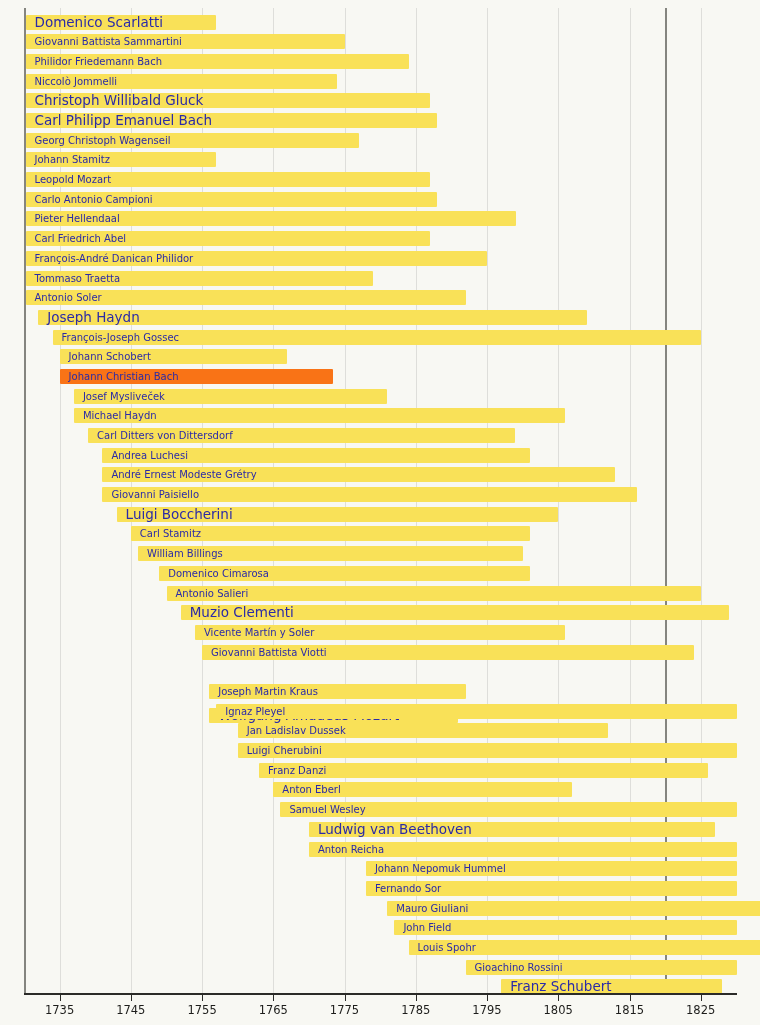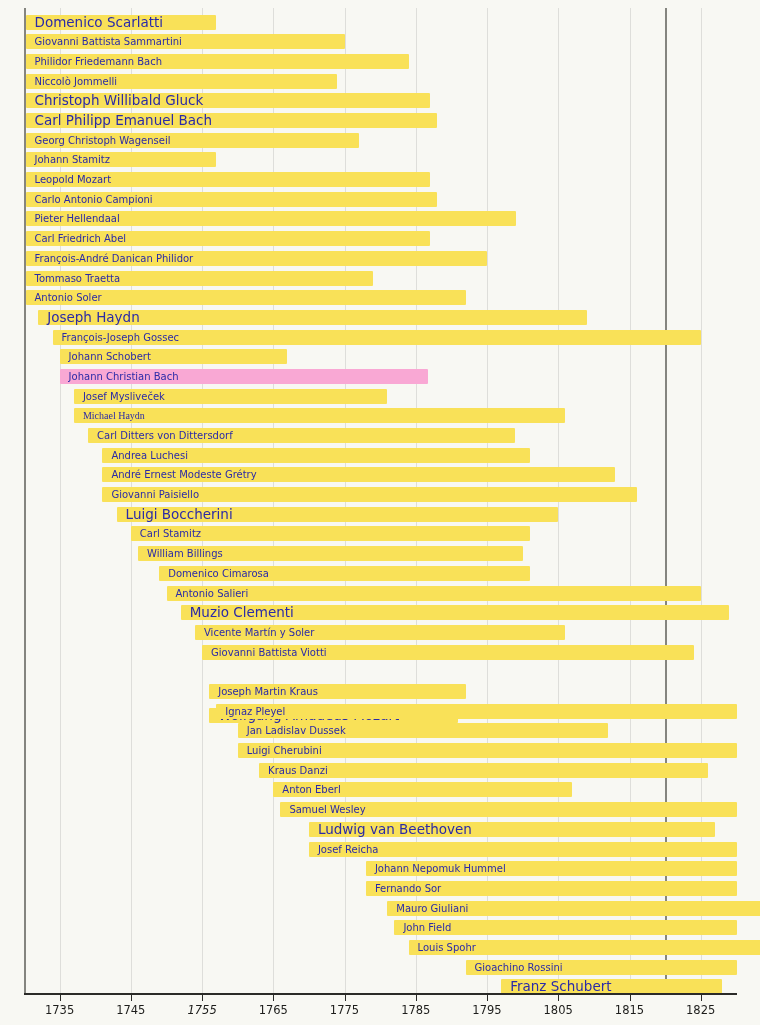--- a/index.html
+++ b/index.html
@@ -117,28 +117,28 @@
       </div>
       <div class="bar big" style="left: 38.2px; width: 548.5px; top: 309.9px; background: rgb(249, 225, 88);">
         <span class="bar-label" style="color: rgb(42, 42, 168);">Joseph Haydn</span>
       </div>
       <div class="bar" style="left: 52.5px; width: 648.2px; top: 329.5px; background: rgb(249, 225, 88);">
         <span class="bar-label" style="color: rgb(42, 42, 168);">François-Joseph Gossec</span>
       </div>
       <div class="bar" style="left: 59.6px; width: 227.9px; top: 349.2px; background: rgb(249, 225, 88);">
         <span class="bar-label" style="color: rgb(42, 42, 168);">Johann Schobert</span>
       </div>
-      <div class="bar" style="left: 59.6px; width: 368px; top: 368.9px; background: #f9a8d4;">
+      <div class="bar" style="left: 59.6px; width: 273px; top: 368.9px; background: #f97316;">
         <span class="bar-label" style="color: rgb(42, 42, 168);">Johann Christian Bach</span>
       </div>
       <div class="bar" style="left: 73.9px; width: 313.4px; top: 388.6px; background: rgb(249, 225, 88);">
         <span class="bar-label" style="color: rgb(42, 42, 168);">Josef Mysliveček</span>
       </div>
       <div class="bar" style="left: 73.9px; width: 491.5px; top: 408.3px; background: rgb(249, 225, 88);">
-        <span class="bar-label" style="color: rgb(42, 42, 168); font-family: Liberation Serif, serif;">Michael Haydn</span>
+        <span class="bar-label" style="color: rgb(42, 42, 168);">Michael Haydn</span>
       </div>
       <div class="bar" style="left: 88.1px; width: 427.4px; top: 428px; background: rgb(249, 225, 88);">
         <span class="bar-label" style="color: rgb(42, 42, 168);">Carl Ditters von Dittersdorf</span>
       </div>
       <div class="bar" style="left: 102.4px; width: 427.4px; top: 447.7px; background: rgb(249, 225, 88);">
         <span class="bar-label" style="color: rgb(42, 42, 168);">Andrea Luchesi</span>
       </div>
       <div class="bar" style="left: 102.4px; width: 512.9px; top: 467.4px; background: rgb(249, 225, 88);">
         <span class="bar-label" style="color: rgb(42, 42, 168);">André Ernest Modeste Grétry</span>
       </div>
@@ -178,33 +178,33 @@
       <div class="bar" style="left: 216.3px; width: 520.7px; top: 703.7px; background: rgb(249, 225, 88);">
         <span class="bar-label" style="color: rgb(42, 42, 168);">Ignaz Pleyel</span>
       </div>
       <div class="bar" style="left: 237.7px; width: 370.4px; top: 723.3px; background: rgb(249, 225, 88);">
         <span class="bar-label" style="color: rgb(42, 42, 168);">Jan Ladislav Dussek</span>
       </div>
       <div class="bar" style="left: 237.7px; width: 499.3px; top: 743px; background: rgb(249, 225, 88);">
         <span class="bar-label" style="color: rgb(42, 42, 168);">Luigi Cherubini</span>
       </div>
       <div class="bar" style="left: 259.1px; width: 448.7px; top: 762.7px; background: rgb(249, 225, 88);">
-        <span class="bar-label" style="color: rgb(42, 42, 168);">Kraus Danzi</span>
+        <span class="bar-label" style="color: rgb(42, 42, 168);">Franz Danzi</span>
       </div>
       <div class="bar" style="left: 273.3px; width: 299.2px; top: 782.4px; background: rgb(249, 225, 88);">
         <span class="bar-label" style="color: rgb(42, 42, 168);">Anton Eberl</span>
       </div>
       <div class="bar" style="left: 280.4px; width: 456.6px; top: 802.1px; background: rgb(249, 225, 88);">
         <span class="bar-label" style="color: rgb(42, 42, 168);">Samuel Wesley</span>
       </div>
       <div class="bar big" style="left: 308.9px; width: 406px; top: 821.8px; background: rgb(249, 225, 88);">
         <span class="bar-label" style="color: rgb(42, 42, 168);">Ludwig van Beethoven</span>
       </div>
       <div class="bar" style="left: 308.9px; width: 428.1px; top: 841.5px; background: rgb(249, 225, 88);">
-        <span class="bar-label" style="color: rgb(42, 42, 168);">Josef Reicha</span>
+        <span class="bar-label" style="color: rgb(42, 42, 168);">Anton Reicha</span>
       </div>
       <div class="bar" style="left: 365.9px; width: 371.1px; top: 861.2px; background: rgb(249, 225, 88);">
         <span class="bar-label" style="color: rgb(42, 42, 168);">Johann Nepomuk Hummel</span>
       </div>
       <div class="bar" style="left: 365.9px; width: 371.1px; top: 880.9px; background: rgb(249, 225, 88);">
         <span class="bar-label" style="color: rgb(42, 42, 168);">Fernando Sor</span>
       </div>
       <div class="bar" style="left: 387.3px; width: 385px; top: 900.6px; background: rgb(249, 225, 88);">
         <span class="bar-label" style="color: rgb(42, 42, 168);">Mauro Giuliani</span>
       </div>
@@ -221,21 +221,21 @@
         <span class="bar-label" style="color: rgb(42, 42, 168);">Franz Schubert</span>
       </div>
     </div>
   <div class="axis-line" id="axisline"></div>
   <div id="ticks">
       <div class="tick" style="left: 59.6px; background: rgb(43, 43, 40);"></div>
       <div class="tick-label" style="left: 59.6px; color: rgb(29, 29, 27);">1735</div>
       <div class="tick" style="left: 130.8px; background: rgb(43, 43, 40);"></div>
       <div class="tick-label" style="left: 130.8px; color: rgb(29, 29, 27);">1745</div>
       <div class="tick" style="left: 202.1px; background: rgb(43, 43, 40);"></div>
-      <div class="tick-label" style="left: 202.1px; color: rgb(29, 29, 27); font-style: italic;">1755</div>
+      <div class="tick-label" style="left: 202.1px; color: rgb(29, 29, 27);">1755</div>
       <div class="tick" style="left: 273.3px; background: rgb(43, 43, 40);"></div>
       <div class="tick-label" style="left: 273.3px; color: rgb(29, 29, 27);">1765</div>
       <div class="tick" style="left: 344.5px; background: rgb(43, 43, 40);"></div>
       <div class="tick-label" style="left: 344.5px; color: rgb(29, 29, 27);">1775</div>
       <div class="tick" style="left: 415.8px; background: rgb(43, 43, 40);"></div>
       <div class="tick-label" style="left: 415.8px; color: rgb(29, 29, 27);">1785</div>
       <div class="tick" style="left: 487px; background: rgb(43, 43, 40);"></div>
       <div class="tick-label" style="left: 487px; color: rgb(29, 29, 27);">1795</div>
       <div class="tick" style="left: 558.2px; background: rgb(43, 43, 40);"></div>
       <div class="tick-label" style="left: 558.2px; color: rgb(29, 29, 27);">1805</div>

